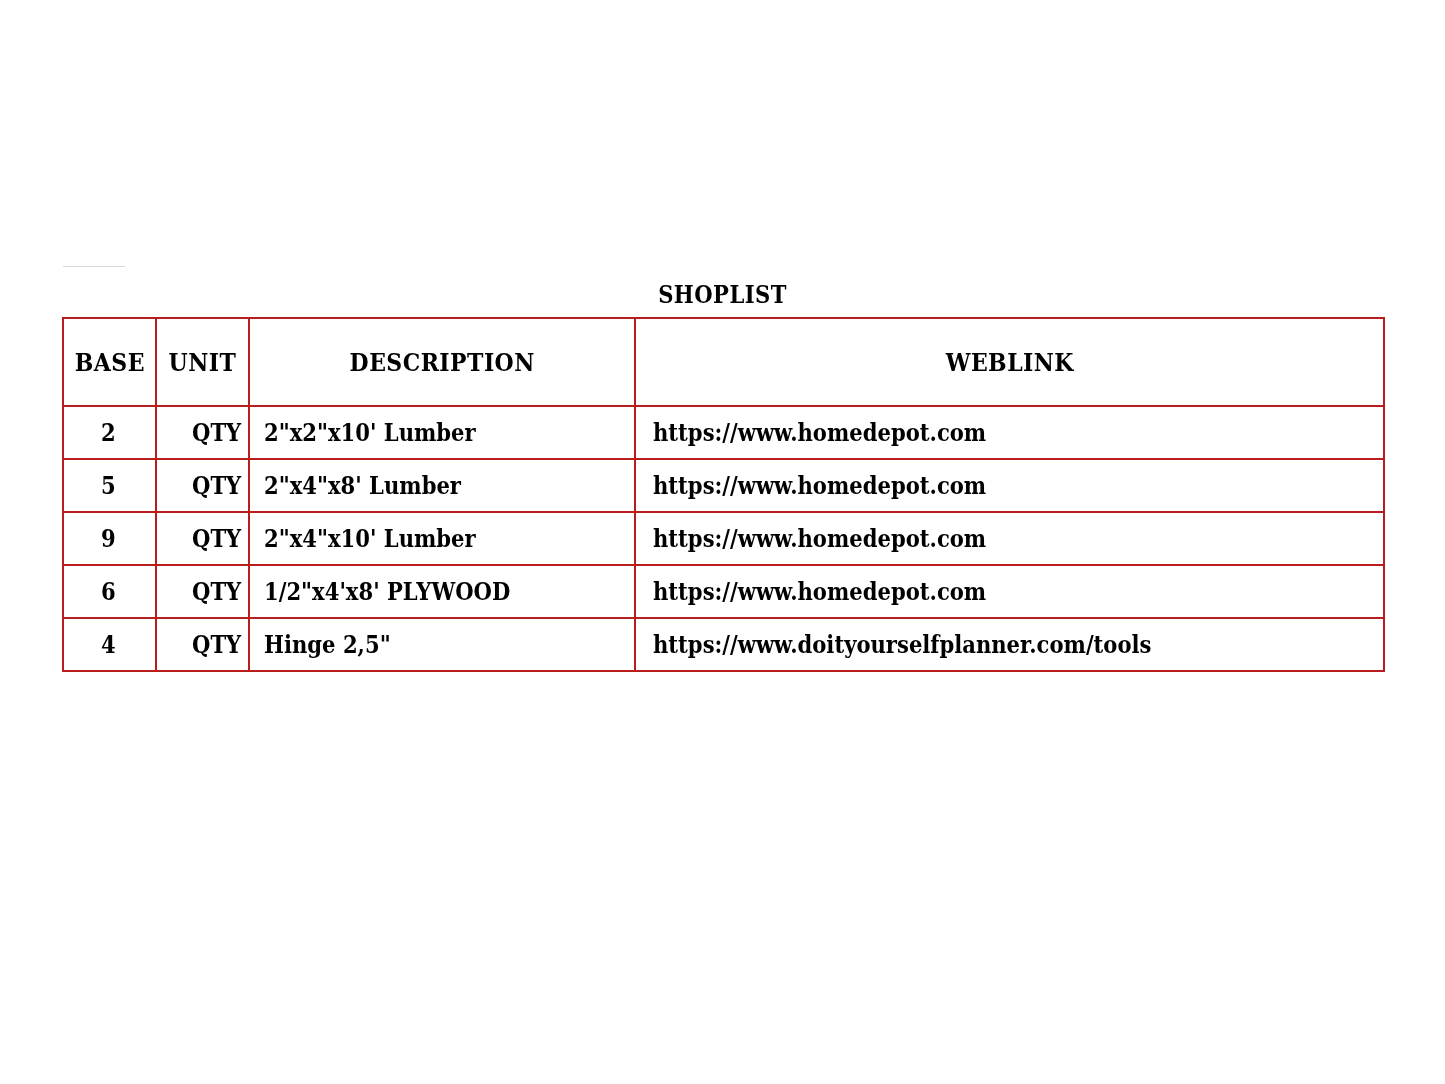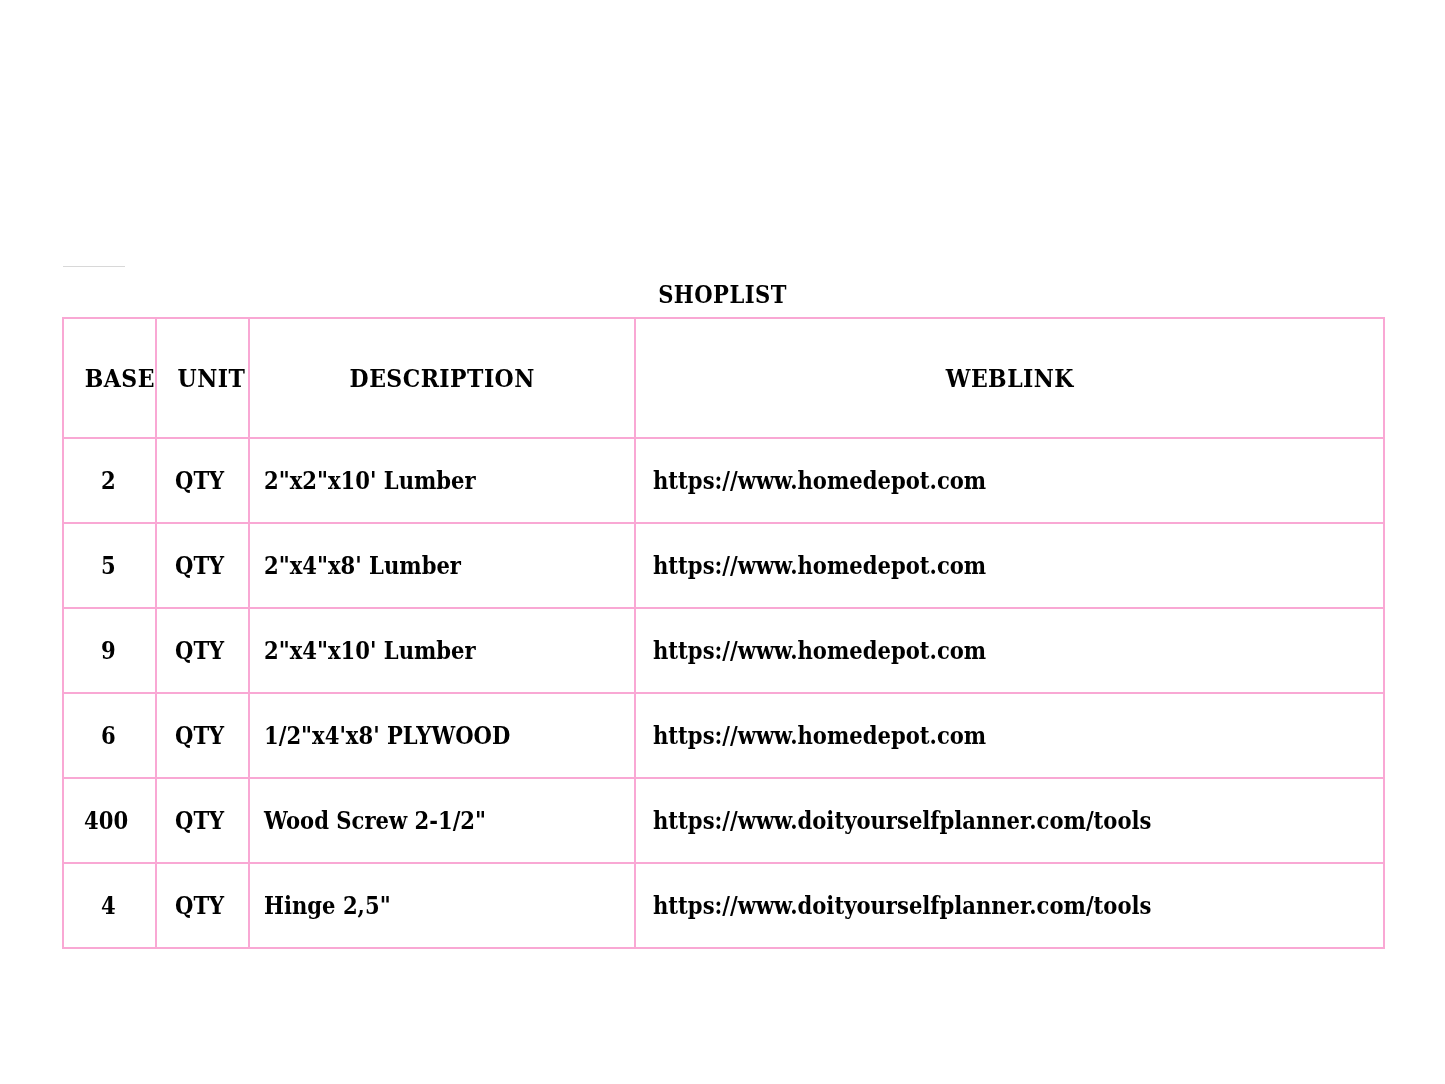--- a/index.html
+++ b/index.html
@@ -42,22 +42,22 @@
   .shoplist-table {
     position: absolute;
     left: 62px;
     top: 317px;
     width: 1321px;
     border-collapse: collapse;
     table-layout: fixed;
   }
   .shoplist-table th,
   .shoplist-table td {
-    border: 2px solid #f9a8d4;
-    padding: 16px;
+    border: 2px solid #b91c1c;
+    padding: 0;
     vertical-align: middle;
   }
   .shoplist-table thead th {
     height: 86px;
     font-family: "DejaVu Serif", serif;
     font-weight: bold;
     font-size: 25px;
     text-align: center;
     letter-spacing: 0.5px;
   }
@@ -81,21 +81,21 @@
   .col-desc { width: 386px; }
   .col-link { width: 749px; }
 
   td.cell-base {
     text-align: center;
   }
   td.cell-base > span {
     transform-origin: center center;
   }
   td.cell-unit {
-    text-align: center;
+    text-align: right;
   }
   td.cell-unit > span {
     transform-origin: center center;
   }
   td.cell-desc {
     padding-left: 14px;
   }
   td.cell-link {
     padding-left: 17px;
     text-decoration: underline;
@@ -146,26 +146,20 @@
         <td class="cell-desc"><span>2"x4"x10' Lumber</span></td>
         <td class="cell-link"><span>https://www.homedepot.com</span></td>
       </tr>
       <tr>
         <td class="cell-base"><span>6</span></td>
         <td class="cell-unit"><span>QTY</span></td>
         <td class="cell-desc"><span>1/2"x4'x8' PLYWOOD</span></td>
         <td class="cell-link"><span>https://www.homedepot.com</span></td>
       </tr>
       <tr>
-        <td class="cell-base"><span>400</span></td>
-        <td class="cell-unit"><span>QTY</span></td>
-        <td class="cell-desc"><span>Wood Screw 2-1/2"</span></td>
-        <td class="cell-link"><span>https://www.doityourselfplanner.com/tools</span></td>
-      </tr>
-      <tr>
         <td class="cell-base"><span>4</span></td>
         <td class="cell-unit"><span>QTY</span></td>
         <td class="cell-desc"><span>Hinge 2,5"</span></td>
         <td class="cell-link"><span>https://www.doityourselfplanner.com/tools</span></td>
       </tr>
     </tbody>
   </table>
 
 </div>
 

